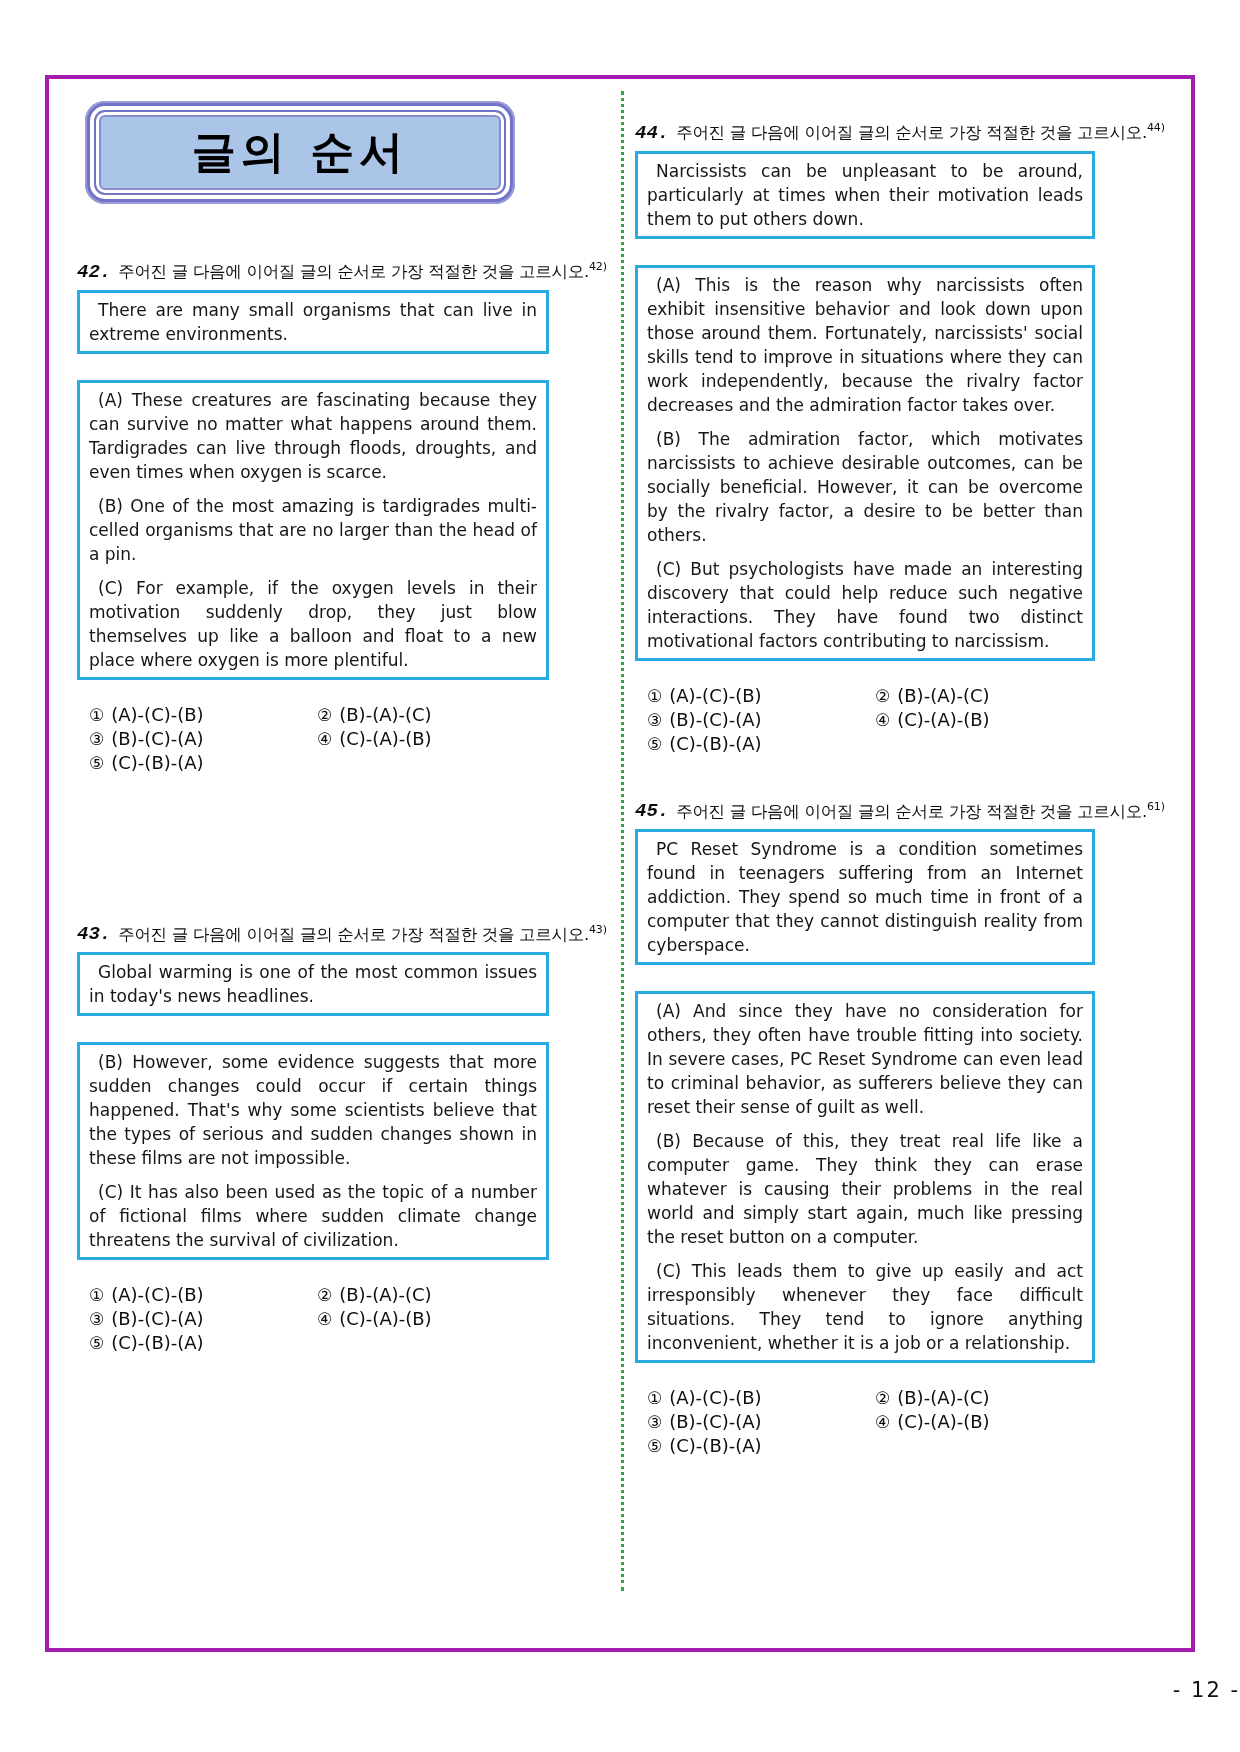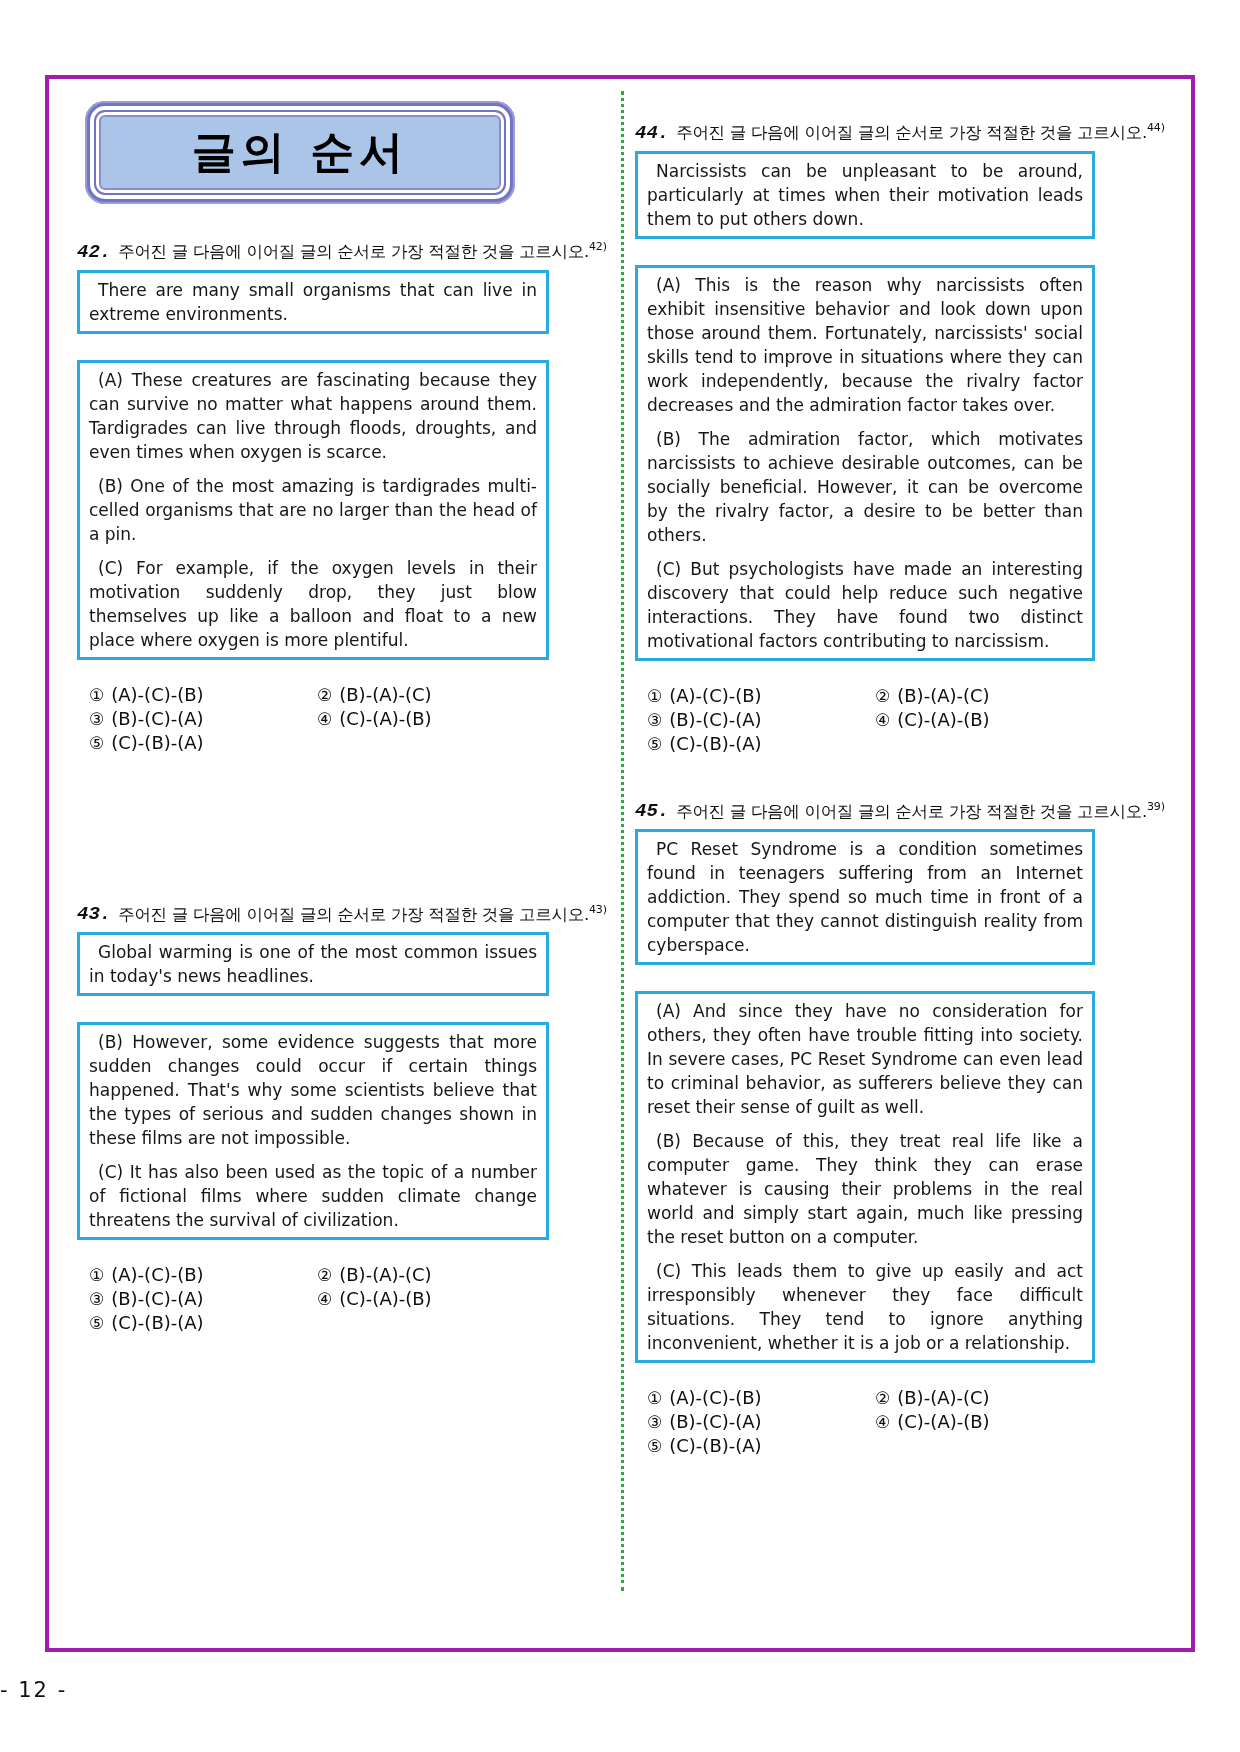--- a/index.html
+++ b/index.html
@@ -26,21 +26,21 @@
   .title-mid { background:#ffffff; border-radius:15px; padding:4px; }
   .title-inner {
     background:#aac5e8; border:2px solid #7173c5; border-radius:11px;
     text-align:center; padding:11px 0;
     box-shadow: inset 0 0 0 3px #ffffff, inset 0 0 0 5px #8a8cd0;
   }
   .title-text { font-size:44px; font-weight:bold; color:#000; letter-spacing:5px; }
 
   
   .question { margin-top:0; }
-  .col-left .q-first  { margin-top:36px; }
+  .col-left .q-first  { margin-top:56px; }
   .col-left .q-second { margin-top:150px; }
   .col-right .q-second{ margin-top:46px; }
 
   .q-header { font-size:16.5px; margin-bottom:7px; color:#0e0e0e; white-space:nowrap; }
   .q-num {
     font-family:Liberation Mono, monospace; font-style:italic;
     font-weight:bold; font-size:19px; margin-right:7px;
   }
   .q-instruction { font-weight:500; letter-spacing:-0.3px; }
   .q-footnote { font-size:11px; vertical-align:super;text-align:center; }
@@ -56,21 +56,21 @@
 
   .choices {
     display:grid; grid-template-columns:228px 1fr; row-gap:3px;
     padding-left:12px; font-size:18px; color:#0e0e0e;
   }
   .choice { white-space:nowrap; }
   .choice .marker { font-size:17px; margin-right:7px; }
 
   .page-num {
     position:absolute; top:1678px; left:0; width:100%;
-    text-align:left; font-size:21px; color:#111; letter-spacing:2px;
+    text-align:right; font-size:21px; color:#111; letter-spacing:2px;
   }
 </style>
 </head>
 <body>
 
 <div class="frame">
   <div class="divider"></div>
 
   <div class="col-left">
 
@@ -142,21 +142,21 @@
         <div class="choice"><span class="marker">①</span><span>(A)-(C)-(B)</span></div>
         <div class="choice"><span class="marker">②</span><span>(B)-(A)-(C)</span></div>
         <div class="choice"><span class="marker">③</span><span>(B)-(C)-(A)</span></div>
         <div class="choice"><span class="marker">④</span><span>(C)-(A)-(B)</span></div>
         <div class="choice"><span class="marker">⑤</span><span>(C)-(B)-(A)</span></div>
       </div>
     </section>
 
     <section class="question q-second">
       <div class="q-header">
-        <span class="q-num">45.</span><span class="q-instruction">주어진 글 다음에 이어질 글의 순서로 가장 적절한 것을 고르시오.</span><sup class="q-footnote">39)</sup>
+        <span class="q-num">45.</span><span class="q-instruction">주어진 글 다음에 이어질 글의 순서로 가장 적절한 것을 고르시오.</span><sup class="q-footnote">61)</sup>
       </div>
       <div class="box given-box">
         <p>PC Reset Syndrome is a condition sometimes found in teenagers suffering from an Internet addiction. They spend so much time in front of a computer that they cannot distinguish reality from cyberspace.</p>
       </div>
       <div class="box para-box">
         <p>(A) And since they have no consideration for others, they often have trouble fitting into society. In severe cases, PC Reset Syndrome can even lead to criminal behavior, as sufferers believe they can reset their sense of guilt as well.</p>
         <p>(B) Because of this, they treat real life like a computer game. They think they can erase whatever is causing their problems in the real world and simply start again, much like pressing the reset button on a computer.</p>
         <p>(C) This leads them to give up easily and act irresponsibly whenever they face difficult situations. They tend to ignore anything inconvenient, whether it is a job or a relationship.</p>
       </div>
       <div class="choices">

